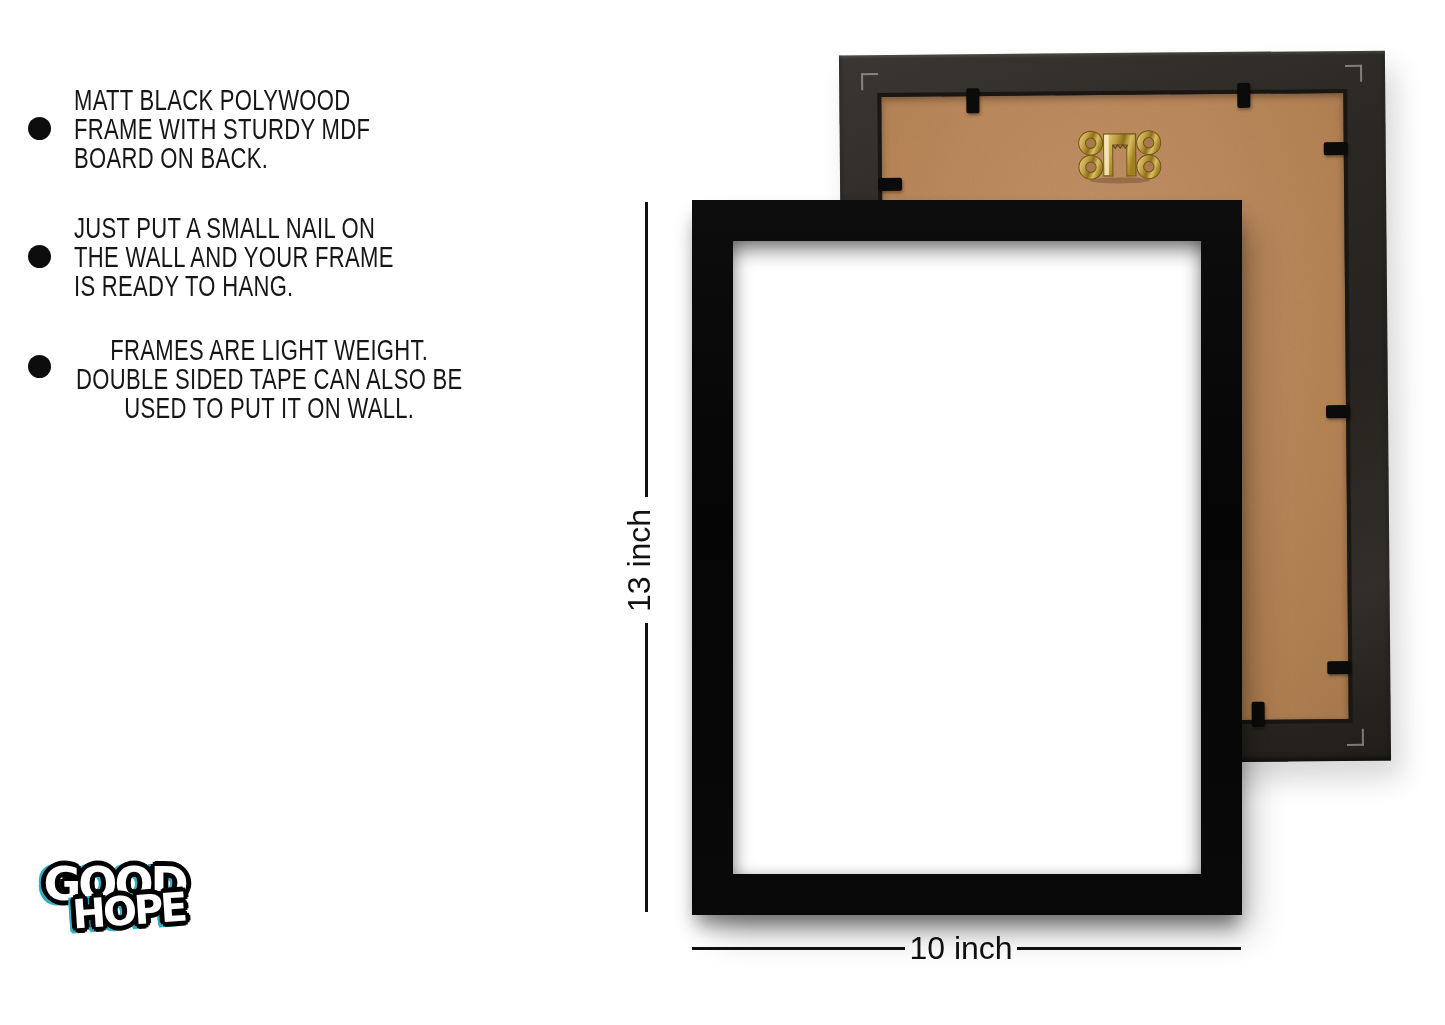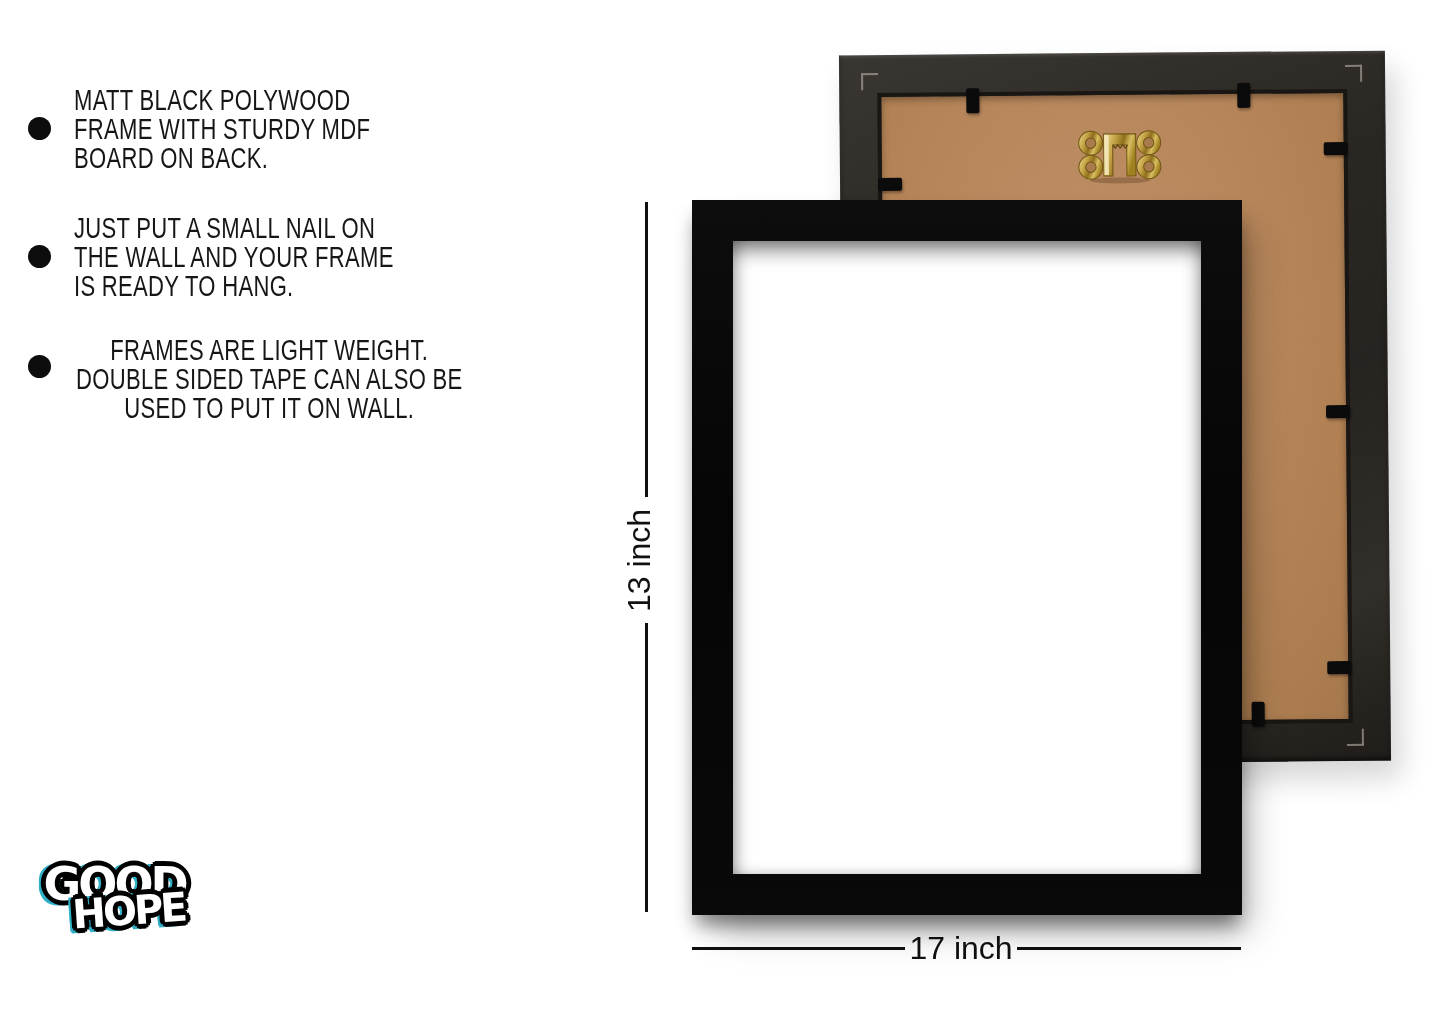--- a/index.html
+++ b/index.html
@@ -168,21 +168,21 @@
   </div>
 
   <div class="dim-line dimv-top"></div>
   <div class="dim-label dim-label-v">
     <span>13 inch</span>
   </div>
   <div class="dim-line dimv-bot"></div>
 
   <div class="dim-line dimh-left"></div>
   <div class="dim-label dim-label-h">
-    <span>17 inch</span>
+    <span>10 inch</span>
   </div>
   <div class="dim-line dimh-right"></div>
 
   <div class="logo">
     <span class="word w1">GOOD</span>
     <span class="word w2">HOPE</span>
   </div>
 
 </div>
 

